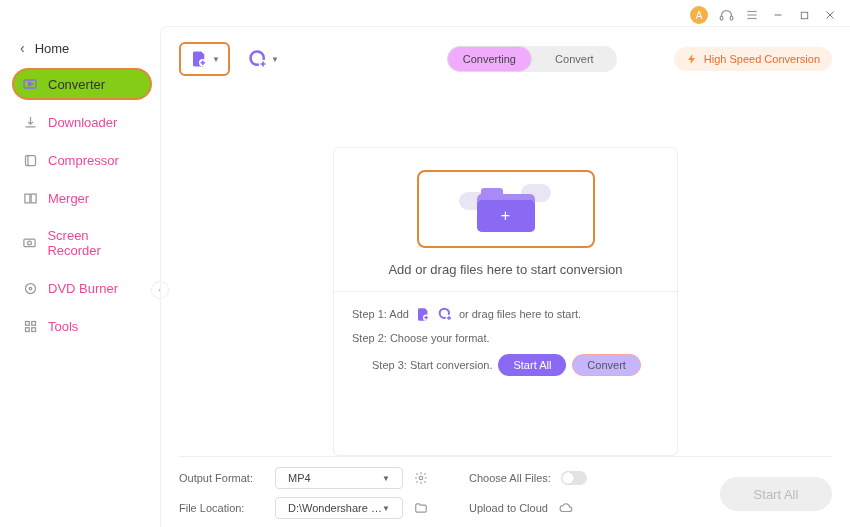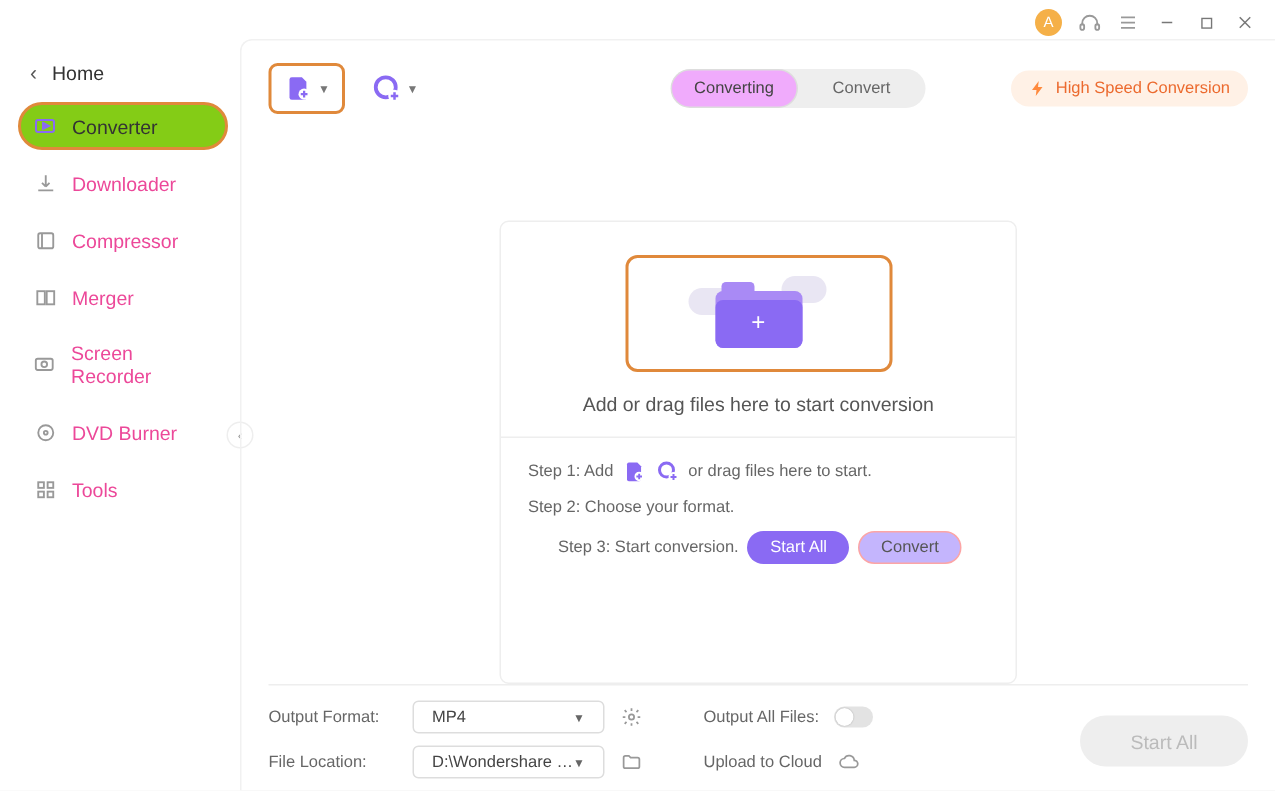--- a/index.html
+++ b/index.html
@@ -262,21 +262,21 @@
           <span>MP4</span>
           <span class="caret">▼</span>
         </div>
         <span class="small-ic">
           <svg width="14" height="14" viewBox="0 0 24 24" fill="none" stroke="#999" stroke-width="2">
               <circle cx="12" cy="12" r="3"></circle>
               <path d="M12 2v3M12 19v3M4.2 4.2l2.1 2.1M17.7 17.7l2.1 2.1M2 12h3M19 12h3M4.2 19.8l2.1-2.1M17.7 6.3l2.1-2.1"></path>
             </svg>
         </span>
         <span style="width:20px"></span>
-        <span>Output All Files:</span>
+        <span>Choose All Files:</span>
         <div class="toggle"></div>
       </div>
       <div class="footer-row">
         <span class="label">File Location:</span>
         <div class="select">
           <span style="white-space:nowrap;overflow:hidden;text-overflow:ellipsis;max-width:100px">D:\Wondershare UniConverter 1</span>
           <span class="caret">▼</span>
         </div>
         <span class="small-ic">
           <svg width="14" height="14" viewBox="0 0 24 24" fill="none" stroke="#999" stroke-width="2">

